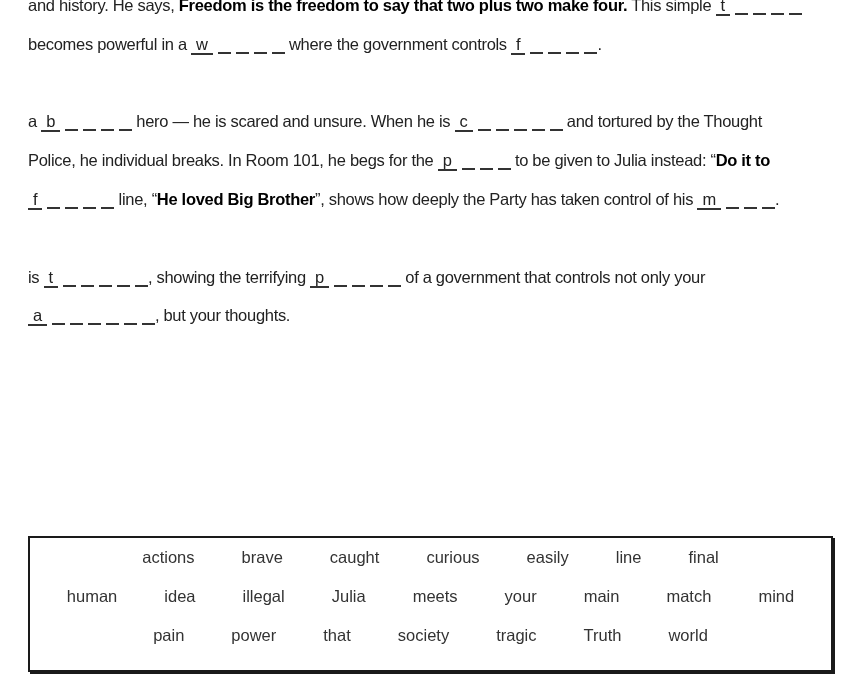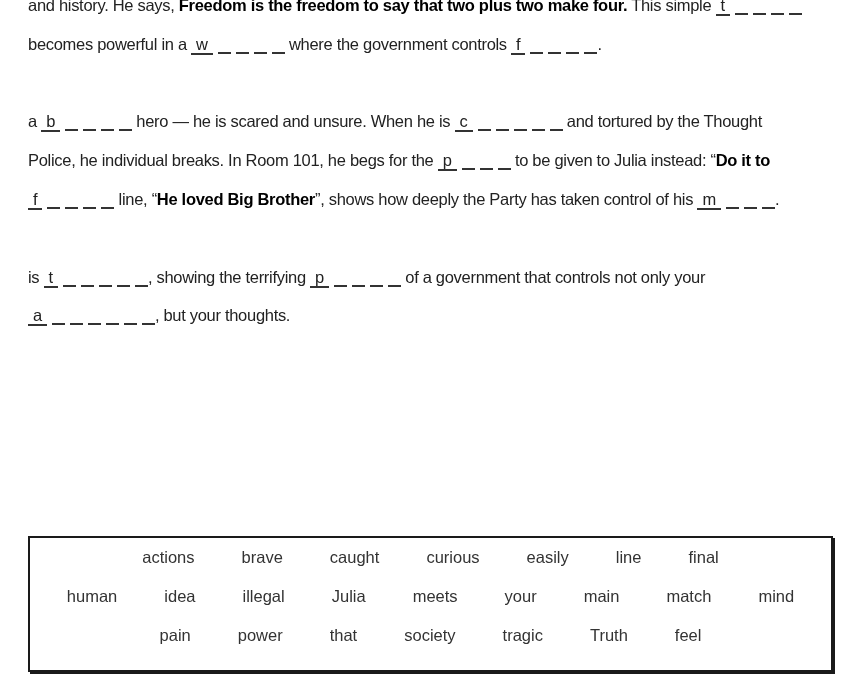--- a/index.html
+++ b/index.html
@@ -94,16 +94,16 @@
         <span class="bank-word">match</span>
         <span class="bank-word">mind</span>
       </div>
       <div class="bank-row">
         <span class="bank-word">pain</span>
         <span class="bank-word">power</span>
         <span class="bank-word">that</span>
         <span class="bank-word">society</span>
         <span class="bank-word">tragic</span>
         <span class="bank-word">Truth</span>
-        <span class="bank-word">feel</span>
+        <span class="bank-word">world</span>
       </div>
     </div>
 </main>
 
 </body></html>

